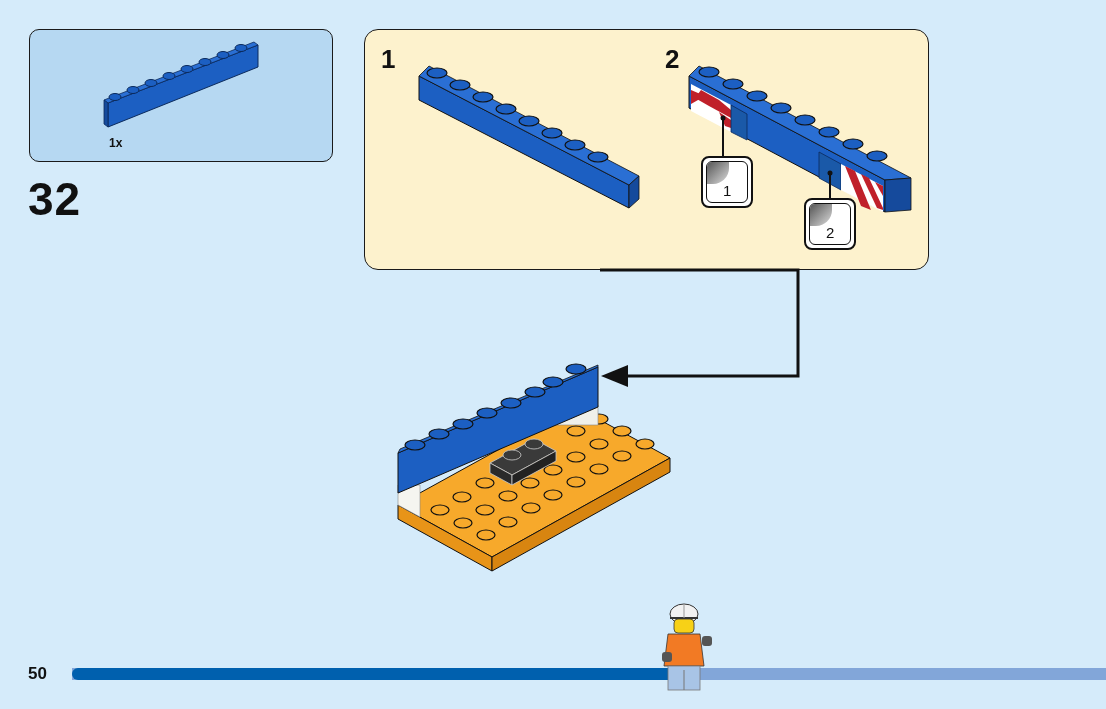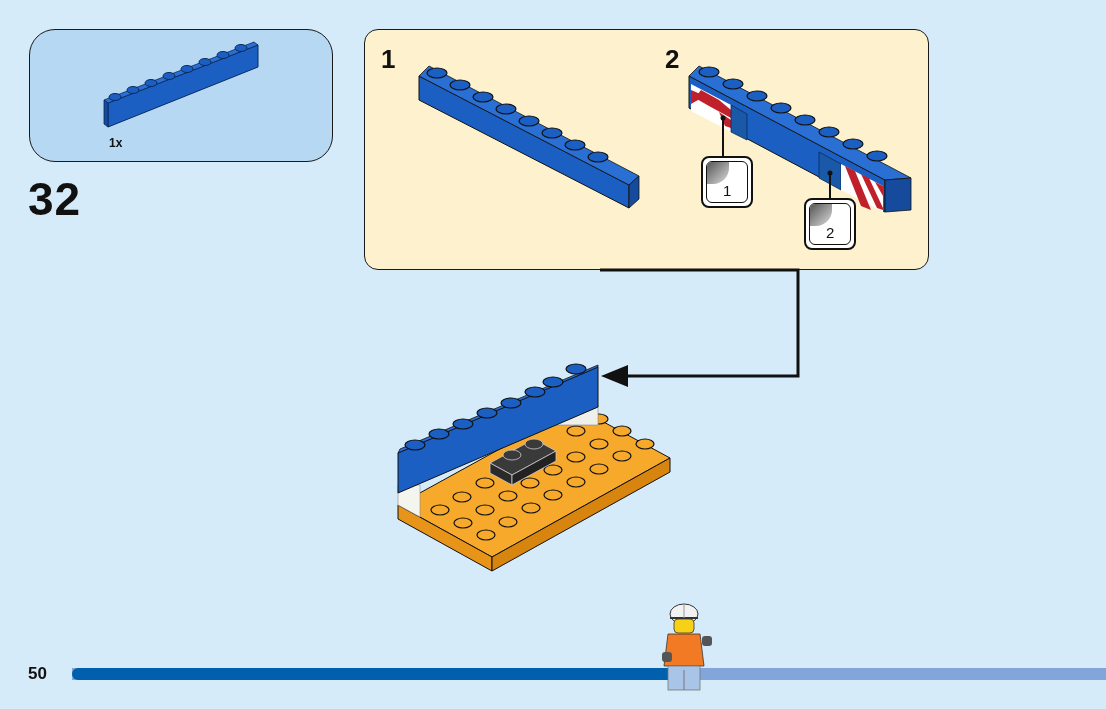--- a/index.html
+++ b/index.html
@@ -3,21 +3,21 @@
 <meta charset="utf-8">
 <style>
   html, body { margin:0; padding:0; }
   body {
     width:1106px; height:709px; position:relative; overflow:hidden;
     background:#d5ebfa;
     font-family:"Liberation Sans", sans-serif;
   }
   .parts-box {
     position:absolute; left:29px; top:29px; width:304px; height:133px;
-    background:#b6d8f2; border:1.5px solid #1a1a1a; border-radius:26px;
+    background:#b6d8f2; border:1.5px solid #1a1a1a; border-radius:10px;
     box-sizing:border-box;
   }
   .parts-qty {
     position:absolute; left:79px; top:106px; font-size:12px; font-weight:bold; color:#111;
   }
   .step-number {
     position:absolute; left:28px; top:172px; font-size:46px; font-weight:bold; color:#111;
     letter-spacing:1px;
   }
   .sub-panel {

